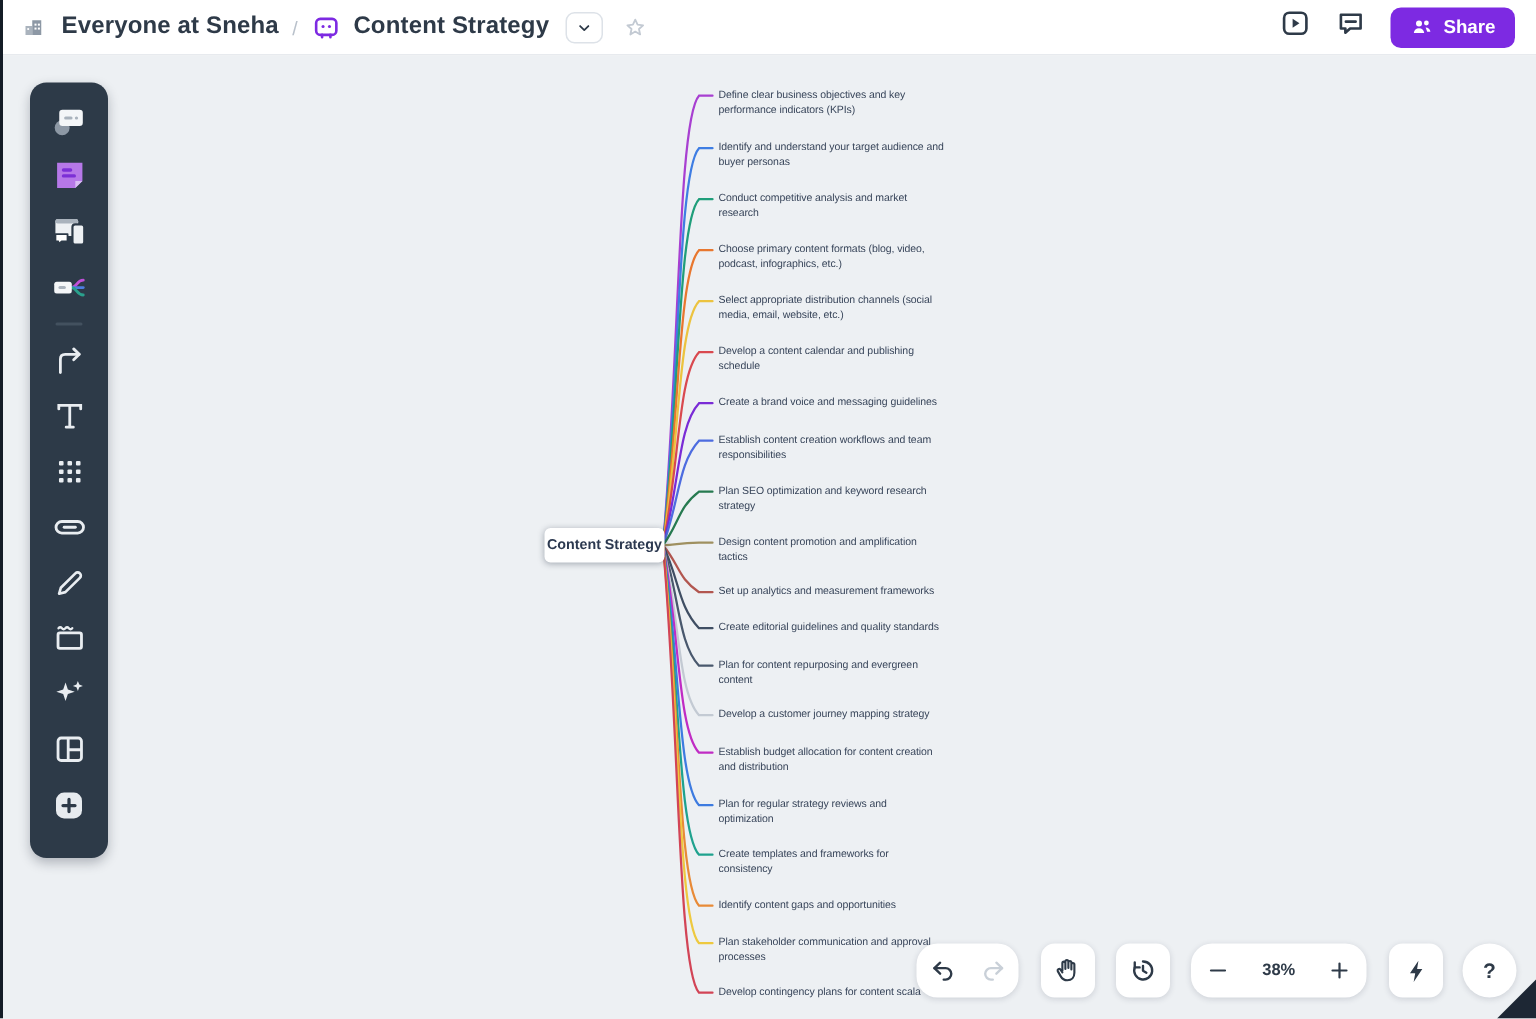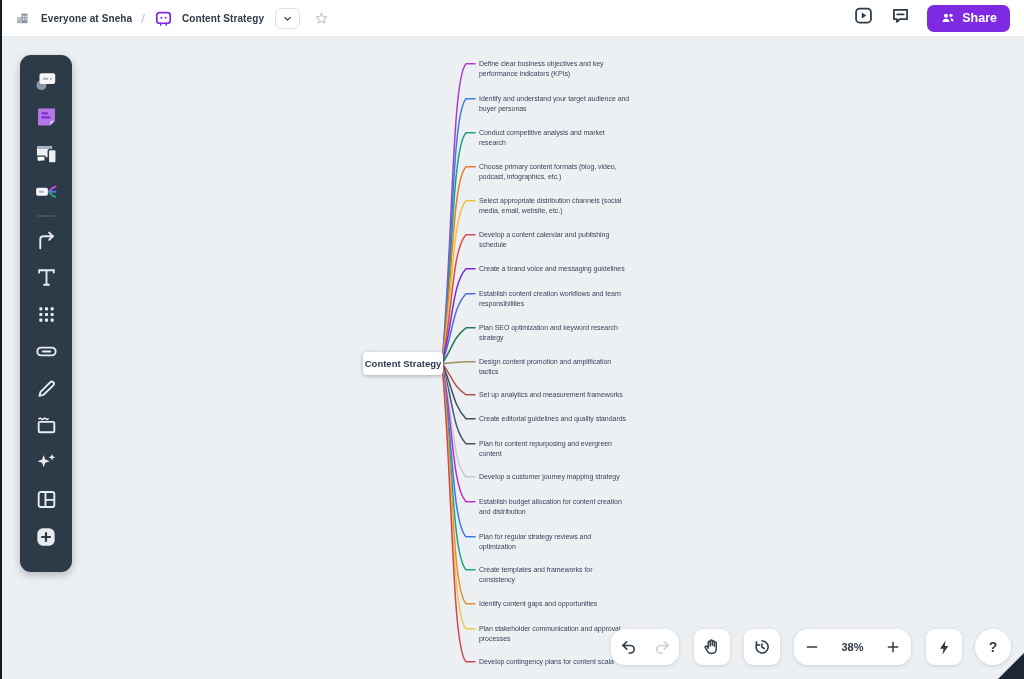--- a/index.html
+++ b/index.html
@@ -4,21 +4,21 @@
 <style>
   * { margin:0; padding:0; box-sizing:border-box; }
   html,body { width:1024px; height:679px; overflow:hidden; }
   body { font-family:"Liberation Sans", sans-serif; background:#edf0f3; }
   .app { position:relative; width:1024px; height:679px; background:#edf0f3; }
 
   
   .topbar { position:absolute; top:0; left:0; right:0; height:37px; background:#fff;
     border-bottom:1px solid #e7eaee; display:flex; align-items:center; padding:0 14px; z-index:30; }
   .crumb { display:flex; align-items:center; gap:9px; }
-  .crumb-text { font-size:10px; font-weight:bold; color:#2e3a48; letter-spacing:.1px; }
+  .crumb-text { font-size:16px; font-weight:bold; color:#2e3a48; letter-spacing:.1px; }
   .crumb-sep { color:#b9c1cb; font-size:13px; font-weight:normal; }
   .chev-btn { width:25px; height:21px; border:1px solid #dde2e8; border-radius:6px; background:#fff;
     display:flex; align-items:center; justify-content:center; margin-left:2px; cursor:pointer; }
   .topbar-right { margin-left:auto; display:flex; align-items:flex-start; gap:16px; }
   .tb-iconbtn { display:flex; align-items:center; justify-content:center; cursor:pointer; }
   .share-btn { background:#7d2ae2; color:#fff; border:none; border-radius:7px; height:27px;
     padding:0 13px; display:flex; align-items:center; gap:6px; font-weight:bold; font-size:12.5px;
     font-family:"Liberation Sans", sans-serif; cursor:pointer; }
 
   

